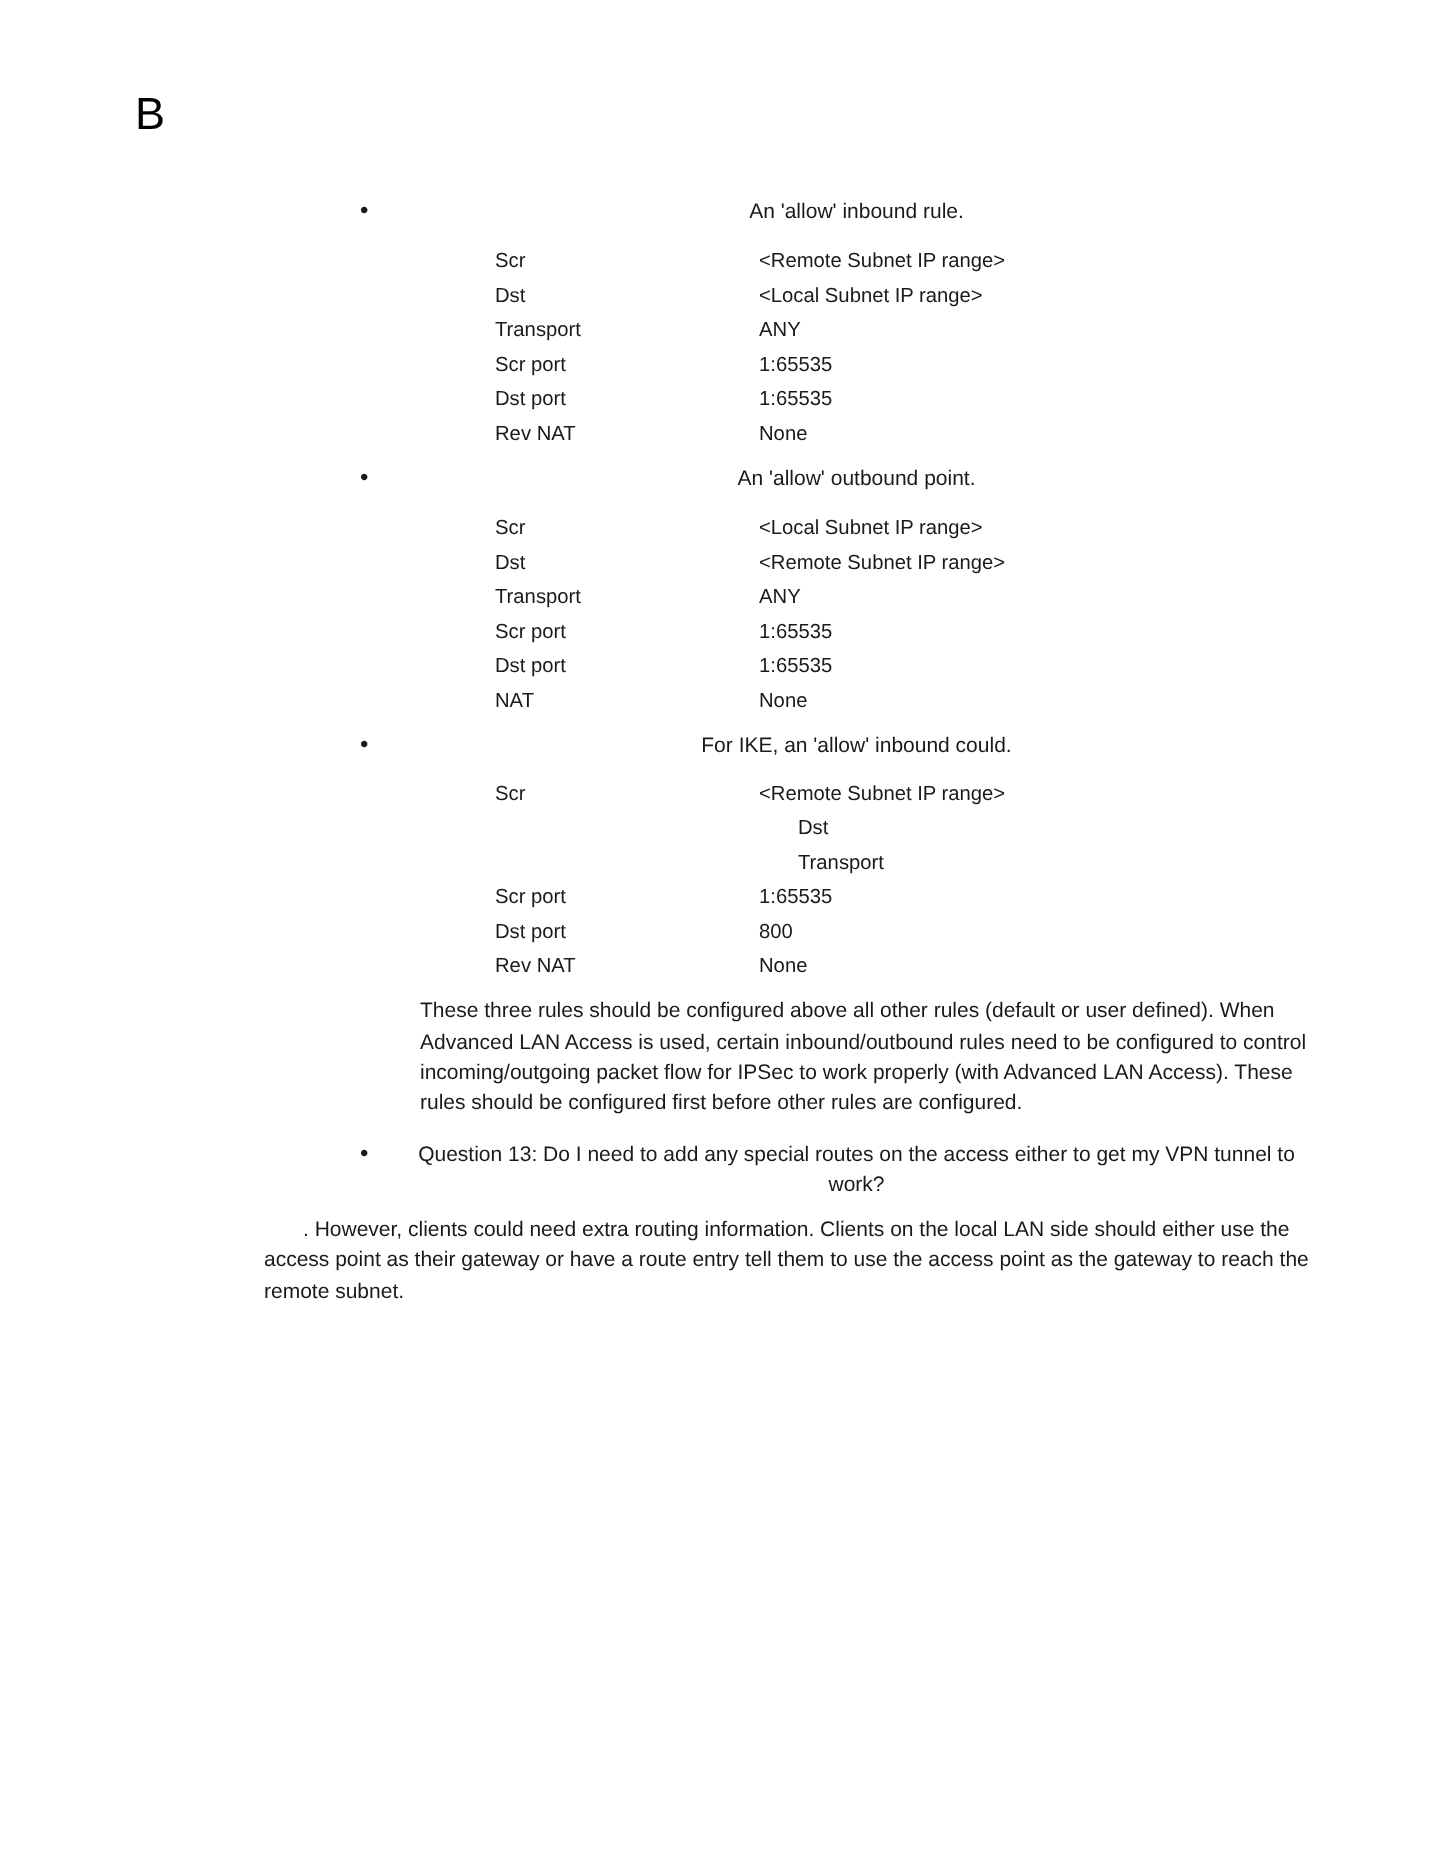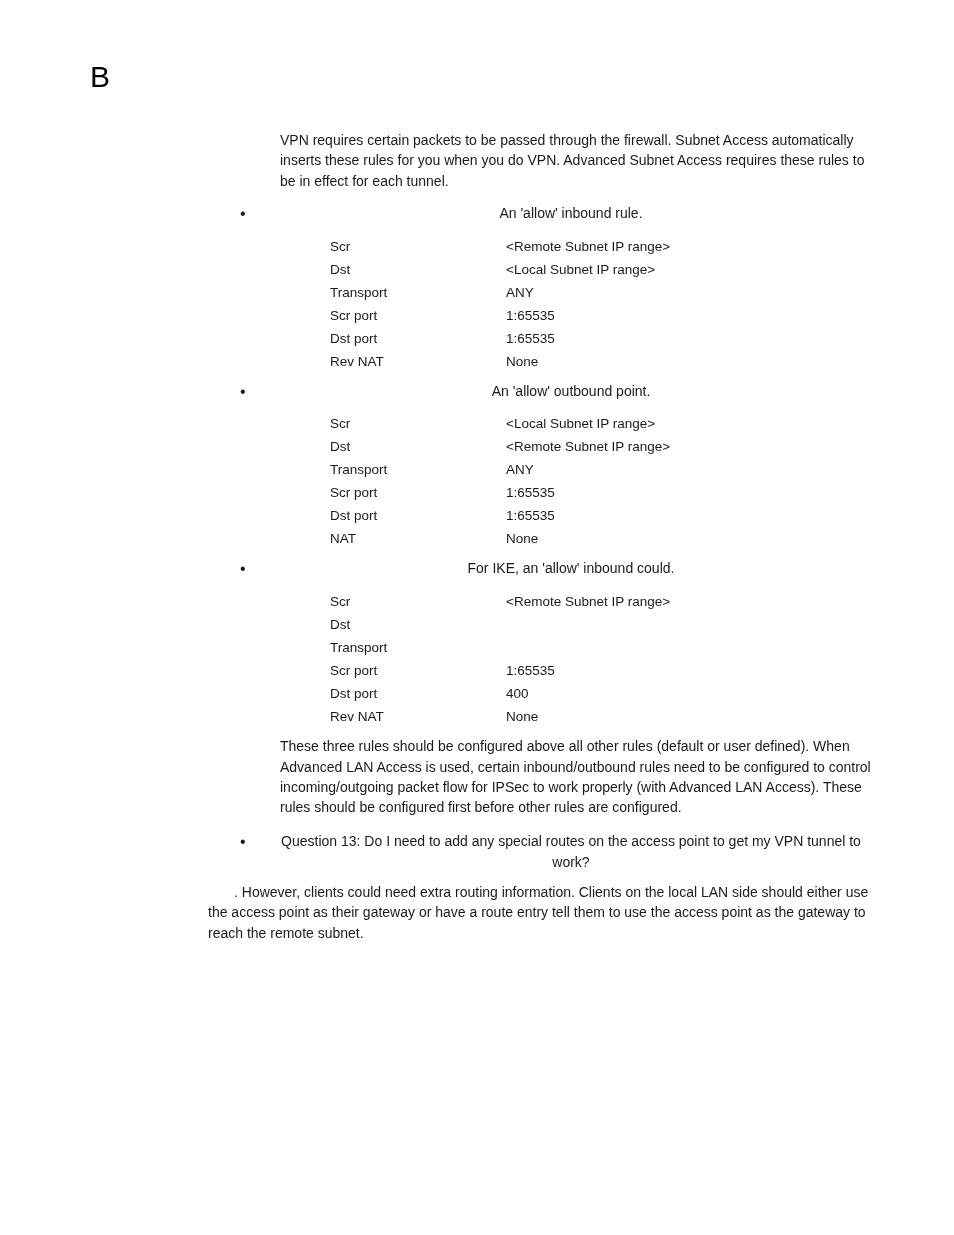--- a/index.html
+++ b/index.html
@@ -48,51 +48,51 @@
   }
   .rule-table {
     margin-left: 240px;
     margin-top: 8px;
     margin-bottom: 8px;
     font-size: 13.5px;
   }
   .rule-row {
     display: flex;
     padding: 4px 0;
+    justify-content: center;
   }
   .rule-key {
     width: 140px;
     flex: 0 0 140px;
   }
   .rule-val {
     flex: 1;
     margin-left: 36px;
   }
   .after-table-para {
     margin-left: 190px;
     margin-top: 4px;
     margin-bottom: 14px;
     font-size: 14px;
     line-height: 1.45;
   }
   .answer-para {
-    margin-left: 118px;
+    margin-left: 86px;
     margin-top: 10px;
     font-size: 14px;
     line-height: 1.45;
     text-indent: 26px;
   }
 </style>
 </head>
 <body>
 
 <div class="page">
   <div class="chapter-letter">B</div>
 
-  <div class="content-block body-text">VPN requires certain packets to be passed through the firewall. Subnet Access automatically inserts these rules for you when you do VPN. Advanced Subnet Access requires these rules to be in effect for each tunnel.</div>
 
   <div class="bulleted">
     <div class="bullet">•</div>
     <div class="bullet-body">An 'allow' inbound rule.</div>
   </div>
   <div class="rule-table">
     <div class="rule-row">
         <div class="rule-key">Scr</div>
         <div class="rule-val">&lt;Remote Subnet IP range&gt;</div>
       </div>
@@ -163,29 +163,29 @@
       </div>
     <div class="rule-row">
         <div class="rule-key">Transport</div>
       </div>
     <div class="rule-row">
         <div class="rule-key">Scr port</div>
         <div class="rule-val">1:65535</div>
       </div>
     <div class="rule-row">
         <div class="rule-key">Dst port</div>
-        <div class="rule-val">400</div>
+        <div class="rule-val">800</div>
       </div>
     <div class="rule-row">
         <div class="rule-key">Rev NAT</div>
         <div class="rule-val">None</div>
       </div>
   </div>
 
   <div class="after-table-para">These three rules should be configured above all other rules (default or user defined). When Advanced LAN Access is used, certain inbound/outbound rules need to be configured to control incoming/outgoing packet flow for IPSec to work properly (with Advanced LAN Access). These rules should be configured first before other rules are configured.</div>
 
   <div class="bulleted">
     <div class="bullet">•</div>
-    <div class="bullet-body">Question 13: Do I need to add any special routes on the access point to get my VPN tunnel to work?</div>
+    <div class="bullet-body">Question 13: Do I need to add any special routes on the access either to get my VPN tunnel to work?</div>
   </div>
 
   <div class="answer-para">. However, clients could need extra routing information. Clients on the local LAN side should either use the access point as their gateway or have a route entry tell them to use the access point as the gateway to reach the remote subnet.</div>
 </div>
 
 </body></html>

